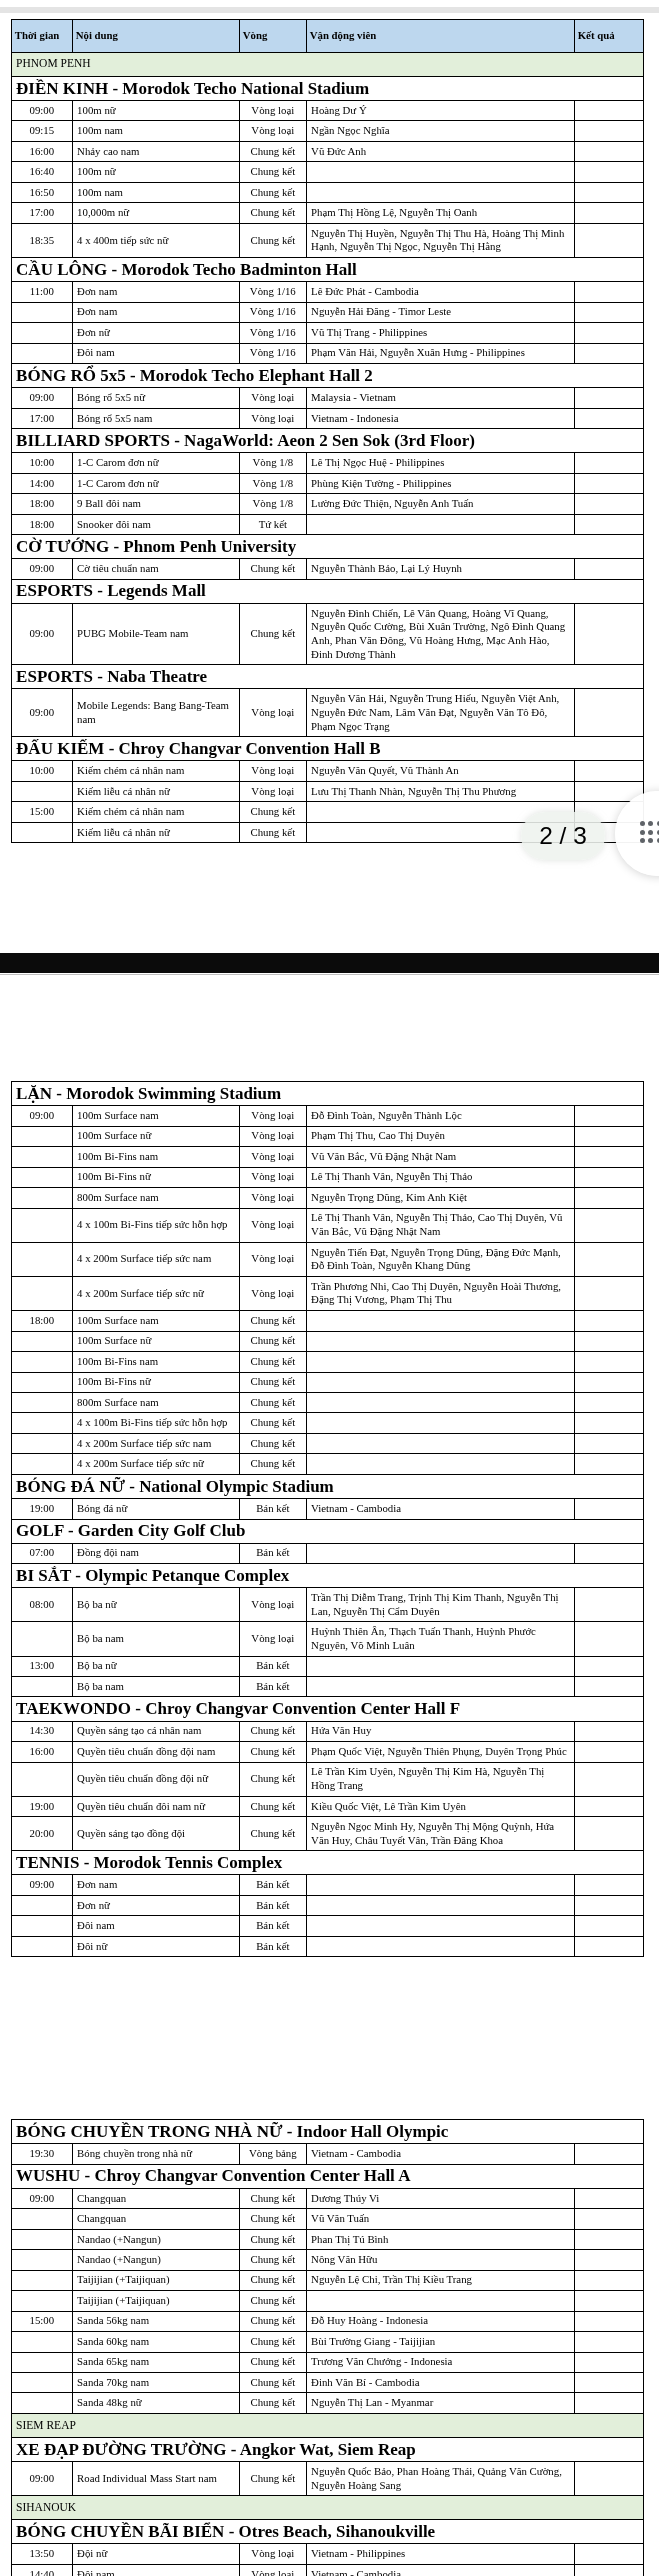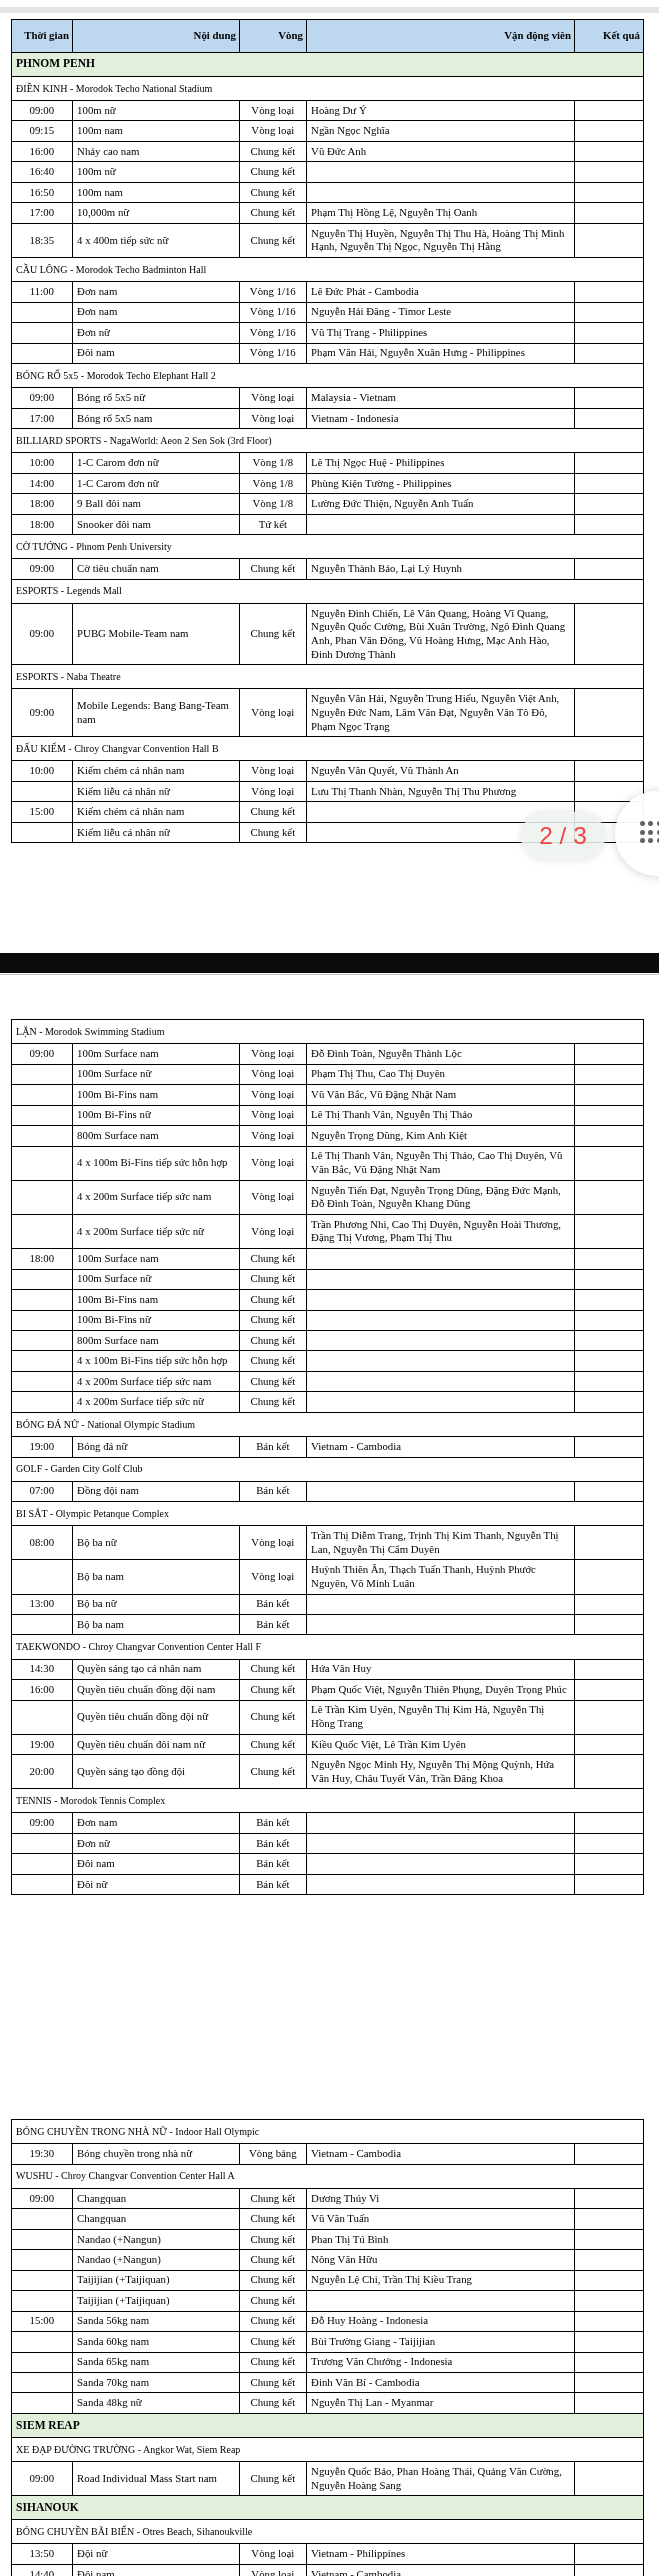--- a/index.html
+++ b/index.html
@@ -6,33 +6,33 @@
   body{
     width:659px;height:2576px;position:relative;background:#ffffff;
     font-family:"Liberation Serif", serif;color:#000;overflow:hidden;
   }
   .top-shadow{position:absolute;left:0;top:6.5px;width:659px;height:6.5px;background:#dcdcdc;opacity:.75;filter:blur(0.7px);}
   .page-table{position:absolute;left:10.8px;width:632px;border-collapse:collapse;table-layout:fixed;background:#fff;}
   .page-table, .page-table td, .page-table th{border:0.7px solid #000;}
   .page-table{border:1.4px solid #000;}
   th,td{padding:2.9px 4.3px;font-size:10.8px;line-height:13.7px;vertical-align:middle;overflow:hidden;}
   thead th{
-    background:#bdd7ee;font-weight:bold;text-align:right;font-size:10.8px;line-height:13px;height:29px;padding:1.4px 2.9px;
+    background:#bdd7ee;font-weight:bold;text-align:left;font-size:10.8px;line-height:13px;height:29px;padding:1.4px 2.9px;
   }
-  tr.city td{background:#e2efda;font-weight:bold;font-size:11.5px;height:17.3px;}
-  tr.venue td{font-weight:normal;font-size:10px;height:17.3px;}
+  tr.city td{background:#e2efda;font-weight:normal;font-size:11.5px;height:17.3px;}
+  tr.venue td{font-weight:bold;font-size:17px;height:17.3px;}
   td.c-time{text-align:center;}
   td.c-round{text-align:center;}
   td.c-event,td.c-ath{text-align:left;}
   .separator{position:absolute;left:0;width:659px;background:#0b0b0b;}
   .sep-underline{position:absolute;left:0;width:659px;height:1.4px;background:#bfbfbf;}
   .page-pill{
     position:absolute;left:521px;top:812px;width:84px;height:48px;border-radius:24.5px;
     background:rgba(238,242,238,0.88);display:flex;align-items:center;justify-content:center;
-    font-family:"Liberation Sans", sans-serif;font-size:24.5px;color:#ef4444;
+    font-family:"Liberation Sans", sans-serif;font-size:24.5px;color:#000000;
     box-shadow:0 0 7.2px rgba(200,205,200,0.6);
   }
   .fab{
     position:absolute;left:615px;top:791px;width:85px;height:85px;border-radius:50%;
     background:rgba(255,255,255,0.95);box-shadow:0 0.7px 10px rgba(0,0,0,0.18);
   }
   .dots-grid{
     position:absolute;left:24.5px;top:30px;width:24px;height:24px;
     display:grid;grid-template-columns:repeat(3,5px);grid-template-rows:repeat(3,5px);gap:3.6px;
   }
@@ -255,21 +255,21 @@
         <td class="c-round">Chung kết</td>
         <td class="c-ath"></td>
         <td class="c-res"></td>
       </tr>
     </tbody>
   </table>
 
 <div class="separator" style="top:953px;height:20px;"></div>
 <div class="sep-underline" style="top:974px;"></div>
 
-<table class="page-table" id="page-1" style="top:1019px;">
+<table class="page-table" id="page-1" style="top:1081px;">
     <colgroup>
       <col style="width: 61px;">
       <col style="width: 167px;">
       <col style="width: 67px;">
       <col style="width: 268px;">
       <col style="width: 69px;">
     </colgroup>
     <tbody>
       <tr class="venue">
         <td colspan="5">LẶN - Morodok Swimming Stadium</td>

